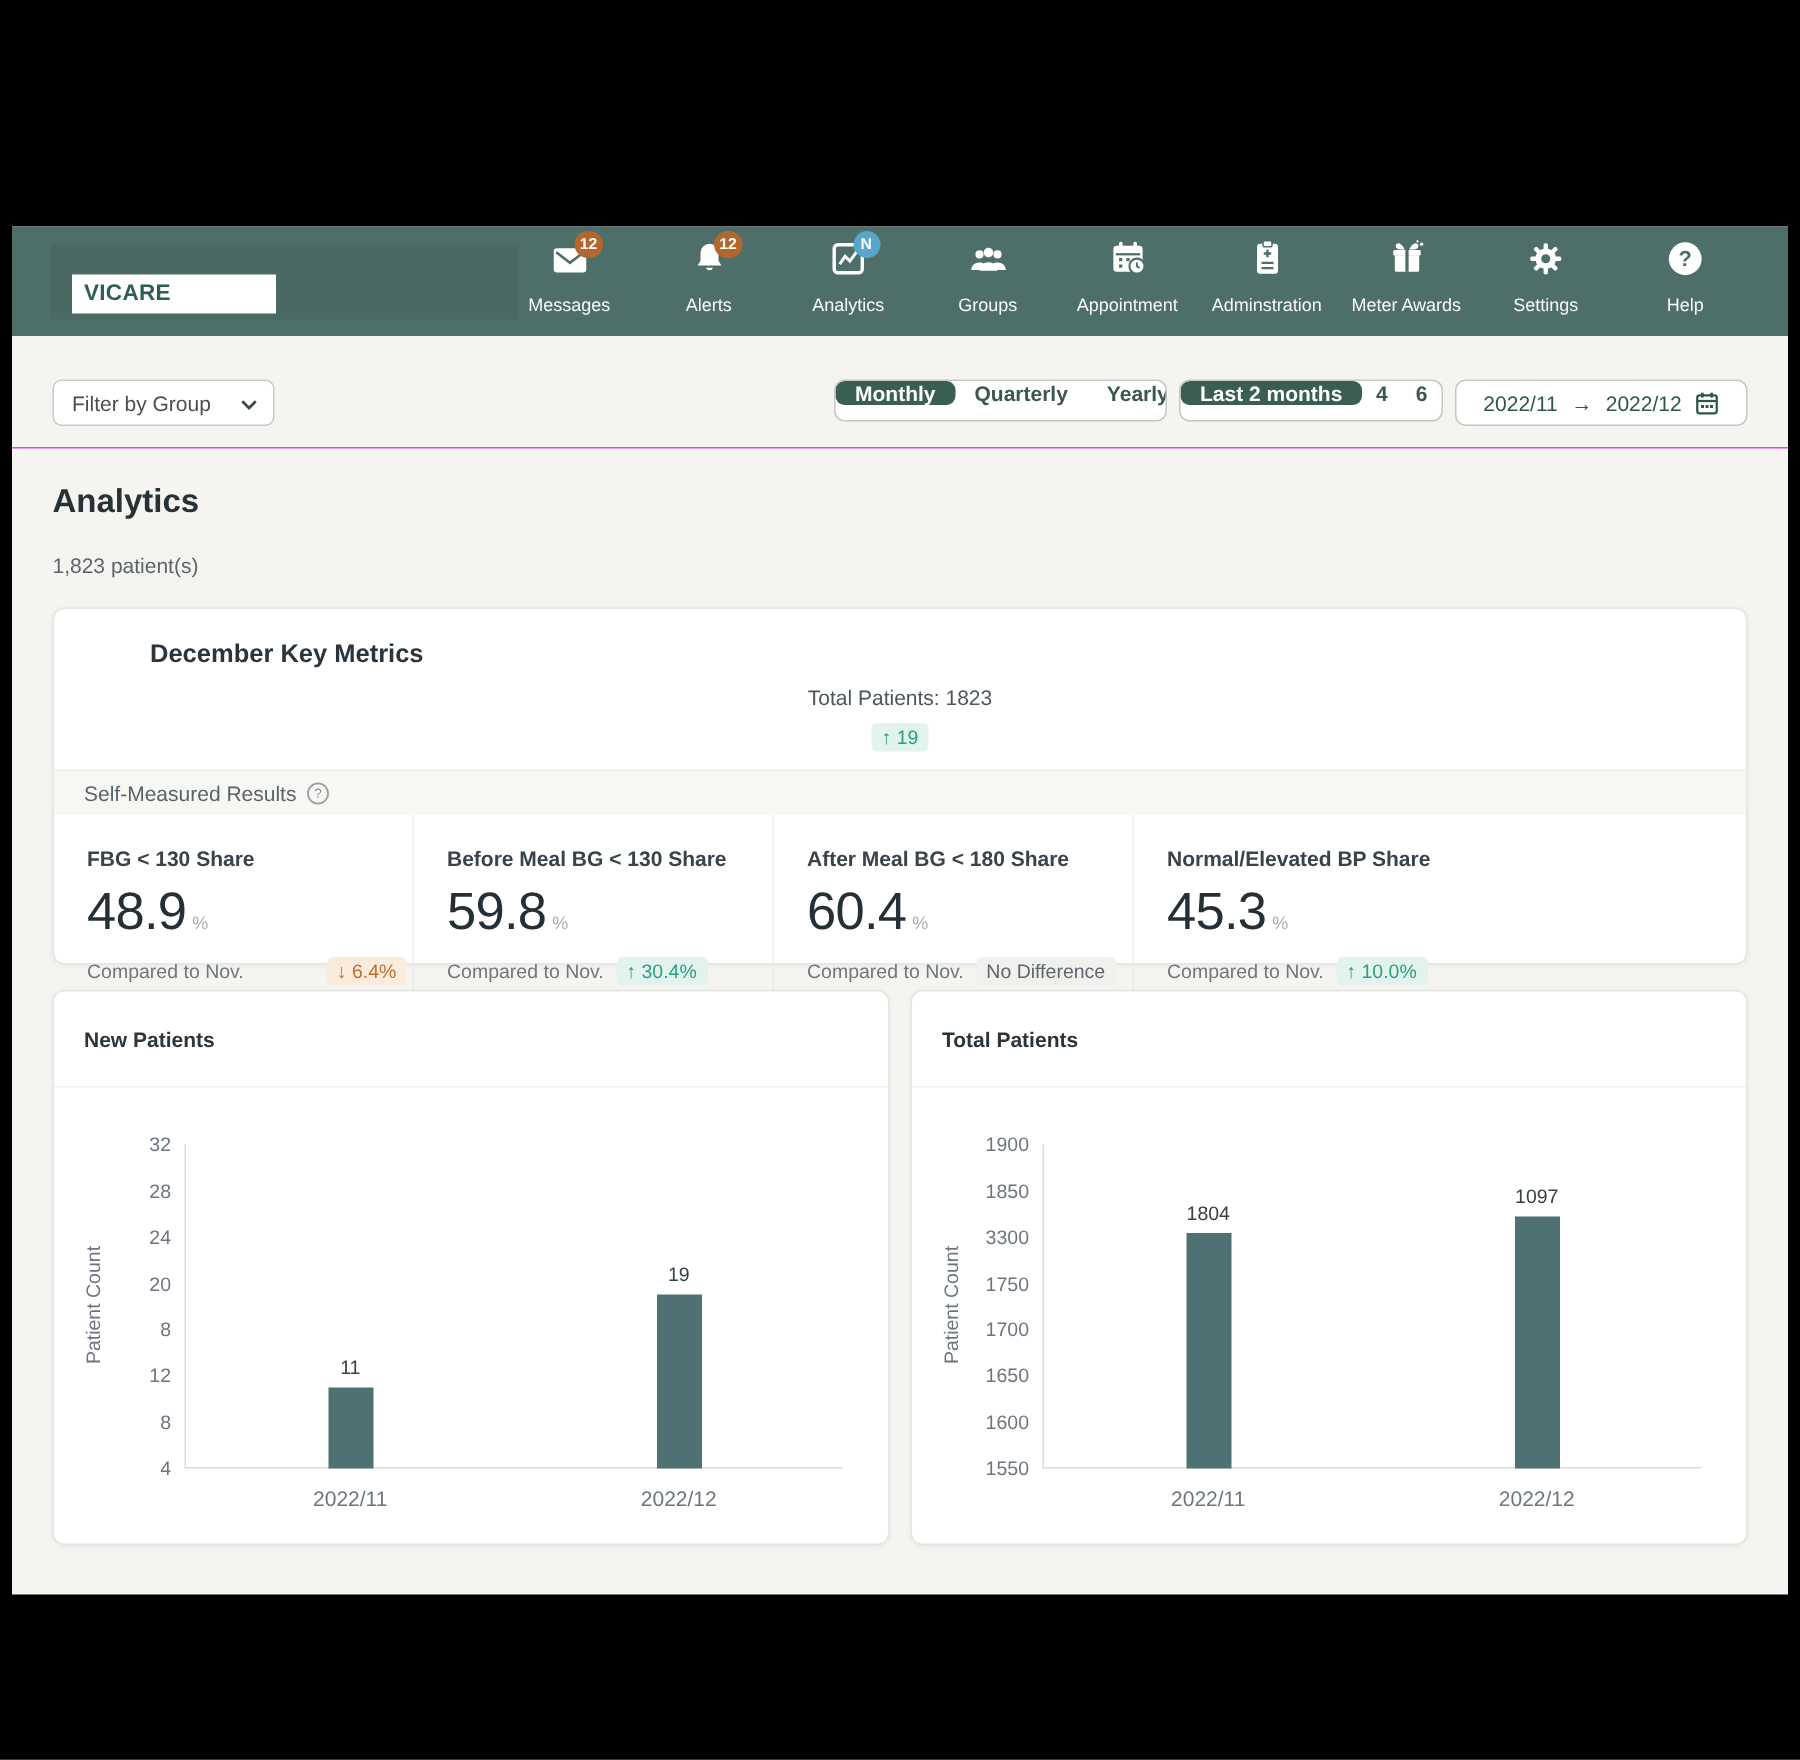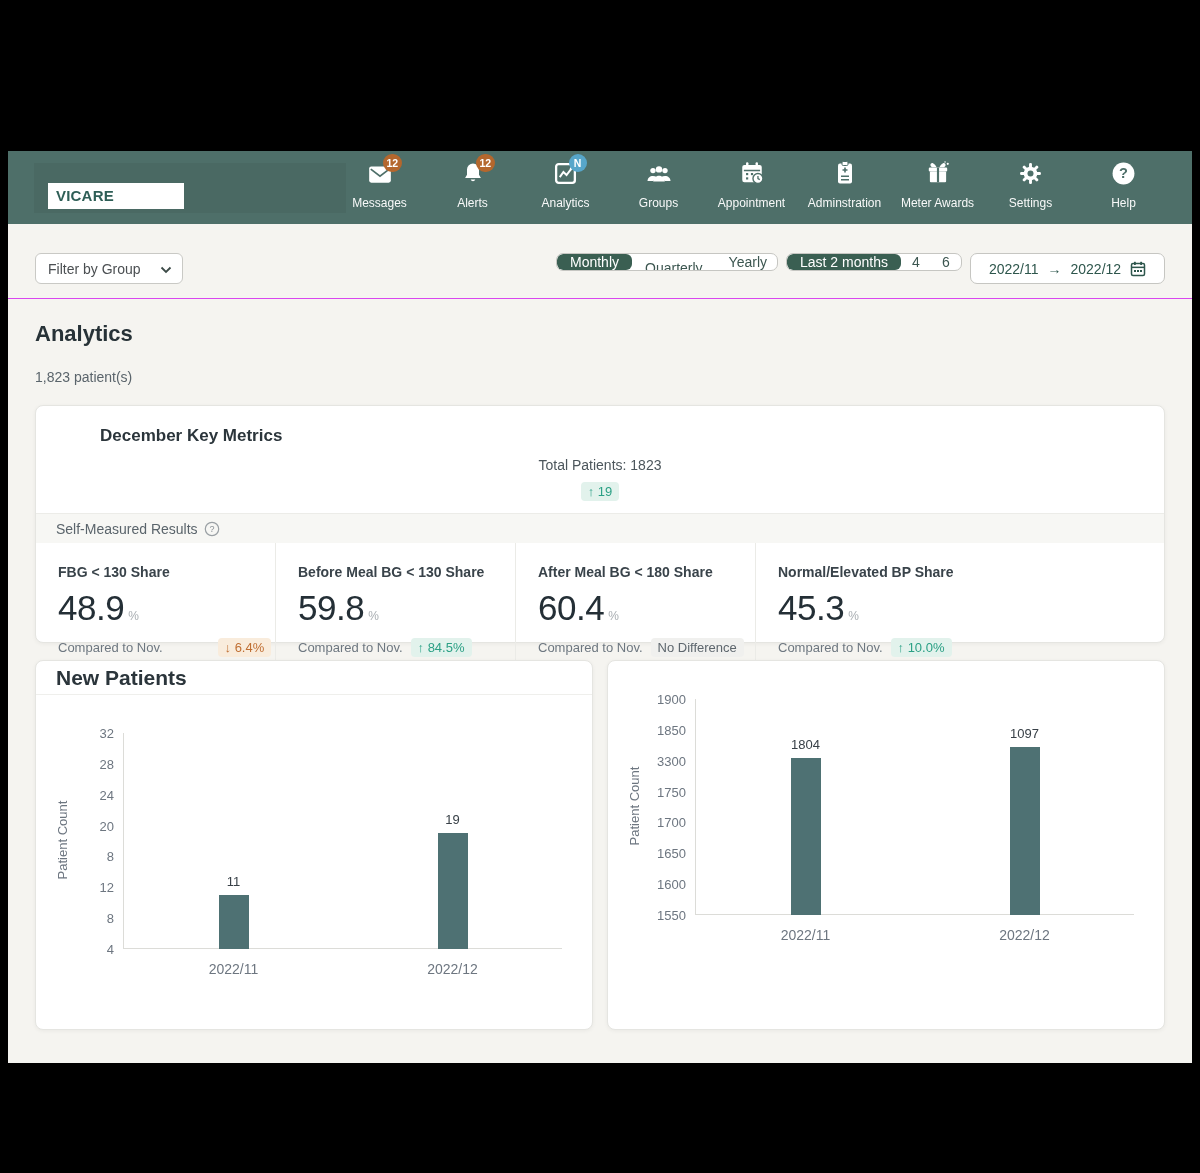--- a/index.html
+++ b/index.html
@@ -15,21 +15,21 @@
   .nav-item { width:93px; display:flex; flex-direction:column; align-items:center; gap:6px; cursor:pointer; }
   .nav-icon-wrap { position:relative; height:28px; display:flex; align-items:flex-end; justify-content:center; }
   .nav-label { font-size:12px; color:rgba(255,255,255,.96); white-space:nowrap; }
   .nav-badge { position:absolute; top:-8px; left:calc(50% + 3px); min-width:18px; height:18px; padding:0 4px; border-radius:9px; background:#b4672d; color:#fff; font-size:10.5px; line-height:18px; text-align:center; font-weight:bold; }
   .nav-badge.blue { background:#57a6ca; }
 
   
   .filter-row { position:absolute; left:0; top:73px; width:100%; height:75px; border-bottom:1px solid #d946ef; }
   .group-select { position:absolute; left:27px; top:29px; width:148px; height:31px; background:#fff; border:1px solid #c9c9c5; border-radius:6px; display:flex; align-items:center; justify-content:space-between; padding:0 10px 0 12px; cursor:pointer; }
   .group-select span { font-size:14px; color:#4b4f52; }
-  .seg-ctrl { position:absolute; top:29px; height:18px; background:#fff; border:1px solid #c6c6c2; border-radius:7px; display:flex; align-items:center; overflow:hidden; }
+  .seg-ctrl { position:absolute; top:29px; height:28px; background:#fff; border:1px solid #c6c6c2; border-radius:7px; display:flex; align-items:flex-start; overflow:hidden;font-weight:bold; }
   .seg { display:flex; align-items:center; justify-content:center; font-size:14px; color:#3c5650; cursor:pointer; padding:0 13px; white-space:nowrap; }
   .seg.selected { background:#3a5f52; color:#fff; border-radius:6px; margin:0; }
   .date-ctrl { position:absolute; top:29px; left:962px; width:195px; height:31px; background:#fff; border:1px solid #c6c6c2; border-radius:7px; display:flex; align-items:center; justify-content:center; gap:9px; font-size:14px; color:#2e564c; cursor:pointer; }
 
   
   .page-title { position:absolute; left:27px; top:170px; font-size:22px; font-weight:bold; color:#273237; }
   .page-subtitle { position:absolute; left:27px; top:218px; font-size:14px; color:#5a646b; }
 
   .card { position:absolute; background:#fff; border:1px solid #e5e5e1; border-radius:8px; box-shadow:0 1px 4px rgba(0,0,0,.05); }
 
@@ -47,21 +47,21 @@
   .metric-cell { width:240px; padding:21px 0 0 22px; border-right:1px solid #ebebe7; }
   .metric-cell:last-child { width:auto; flex:1; border-right:none; }
   .metric-cell h4 { font-size:14px; font-weight:bold; color:#39434a; }
   .metric-value { margin-top:8px; font-size:35px; font-weight:500; color:#242f36; letter-spacing:-.5px; }
   .metric-unit { font-size:12px; color:#a9aeb2; margin-left:4px; font-weight:normal; }
   .metric-compare { margin-top:10px; font-size:13px; color:#6d7780; display:flex; align-items:center; gap:8px; }
 
   
   .chart-card-left { left:27px; top:509px; width:558px; height:370px; }
   .chart-card-right { left:599px; top:509px; width:558px; height:370px; }
-  .chart-head { height:34px; border-bottom:1px solid #efefec; display:flex; align-items:center; padding:12px 20px; font-size:21px; font-weight:bold; color:#2b353b; }
+  .chart-head { height:64px; border-bottom:1px solid #efefec; display:flex; align-items:center; padding:12px 20px; font-size:14px; font-weight:bold; color:#2b353b; }
   .chart-body { position:relative; height:322px; }
   .plot { position:absolute; left:88px; right:30px; top:38px; bottom:68px; }
   .axis-y { position:absolute; left:-1px; top:0; bottom:0; width:1px; background:#dcdcd8; }
   .axis-x { position:absolute; left:-1px; right:0; bottom:0; height:1px; background:#dcdcd8; }
   .ytick { position:absolute; right:calc(100% + 10px); width:60px; text-align:right; font-size:13px; color:#6d7680; transform:translateY(50%); }
   .xtick { position:absolute; top:calc(100% + 12px); transform:translateX(-50%); font-size:14px; color:#6d7680; }
   .bar { position:absolute; bottom:0; width:30px; transform:translateX(-50%); }
   .bar-label { position:absolute; transform:translateX(-50%); font-size:13px; color:#384047; }
   .ylabel { position:absolute; left:26px; top:45%; transform:translate(-50%,-50%) rotate(-90deg); font-size:13px; color:#6d7680; white-space:nowrap; }
 </style>
@@ -223,21 +223,21 @@
       <span>Filter by Group</span>
       <span>
         <svg width="12" height="8" viewBox="0 0 12 8">
             <polyline points="1.5,1.5 6,6 10.5,1.5" fill="none" stroke="#3c4a47" stroke-width="1.8"></polyline>
           </svg>
       </span>
     </div>
 
     <div class="seg-ctrl" style="left:548px; width:222px;">
       <div class="seg selected" style="flex:1.05;">Monthly</div>
-      <div class="seg" style="flex:1.1;margin-top:12px;">Quarterly</div>
+      <div class="seg" style="flex:1.1;">Quarterly</div>
       <div class="seg" style="flex:0.9;">Yearly</div>
     </div>
 
     <div class="seg-ctrl" style="left:778px; width:176px;">
       <div class="seg selected">Last 2 months</div>
       <div class="seg" style="flex:1; padding:0 6px;">4</div>
       <div class="seg" style="flex:1; padding:0 6px;">6</div>
     </div>
 
     <div class="date-ctrl">
@@ -287,21 +287,21 @@
           <span>Compared to Nov.</span>
           <span class="pill down">↓ 6.4%</span>
         </div>
       </div>
 
       <div class="metric-cell">
         <h4>Before Meal BG &lt; 130 Share</h4>
         <div class="metric-value"><span>59.8</span><span class="metric-unit">%</span></div>
         <div class="metric-compare">
           <span>Compared to Nov.</span>
-          <span class="pill up">↑ 84.5%</span>
+          <span class="pill up">↑ 30.4%</span>
         </div>
       </div>
 
       <div class="metric-cell">
         <h4>After Meal BG &lt; 180 Share</h4>
         <div class="metric-value"><span>60.4</span><span class="metric-unit">%</span></div>
         <div class="metric-compare">
           <span>Compared to Nov.</span>
           <span class="pill neutral">No Difference</span>
         </div>
@@ -338,20 +338,21 @@
           <div class="xtick" style="left: 25%;">2022/11</div>
           <div class="bar" style="left: 75%; height: 53.5714%; background: rgb(78, 113, 115);"></div>
           <div class="bar-label" style="left: 75%; bottom: calc(53.5714% + 6px);">19</div>
           <div class="xtick" style="left: 75%;">2022/12</div>
         </div>
         <div class="ylabel">Patient Count</div>
       </div>
   </div>
 
   <div class="card chart-card-right">
+    <div class="chart-head">Total Patients</div>
     <div class="chart-body">
         <div class="plot">
           <div class="axis-y"></div>
           <div class="axis-x"></div>
           <div class="ytick" style="bottom: 0%;">1550</div>
           <div class="ytick" style="bottom: 14.2857%;">1600</div>
           <div class="ytick" style="bottom: 28.5714%;">1650</div>
           <div class="ytick" style="bottom: 42.8571%;">1700</div>
           <div class="ytick" style="bottom: 57.1429%;">1750</div>
           <div class="ytick" style="bottom: 71.4286%;">3300</div>

